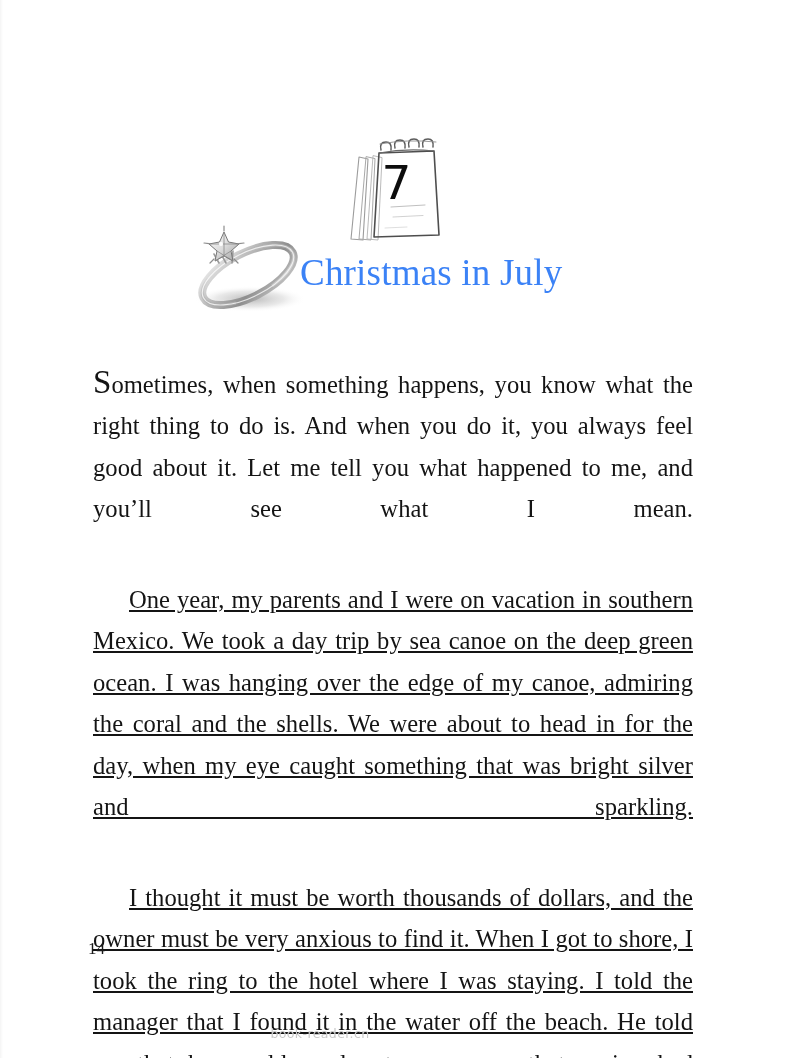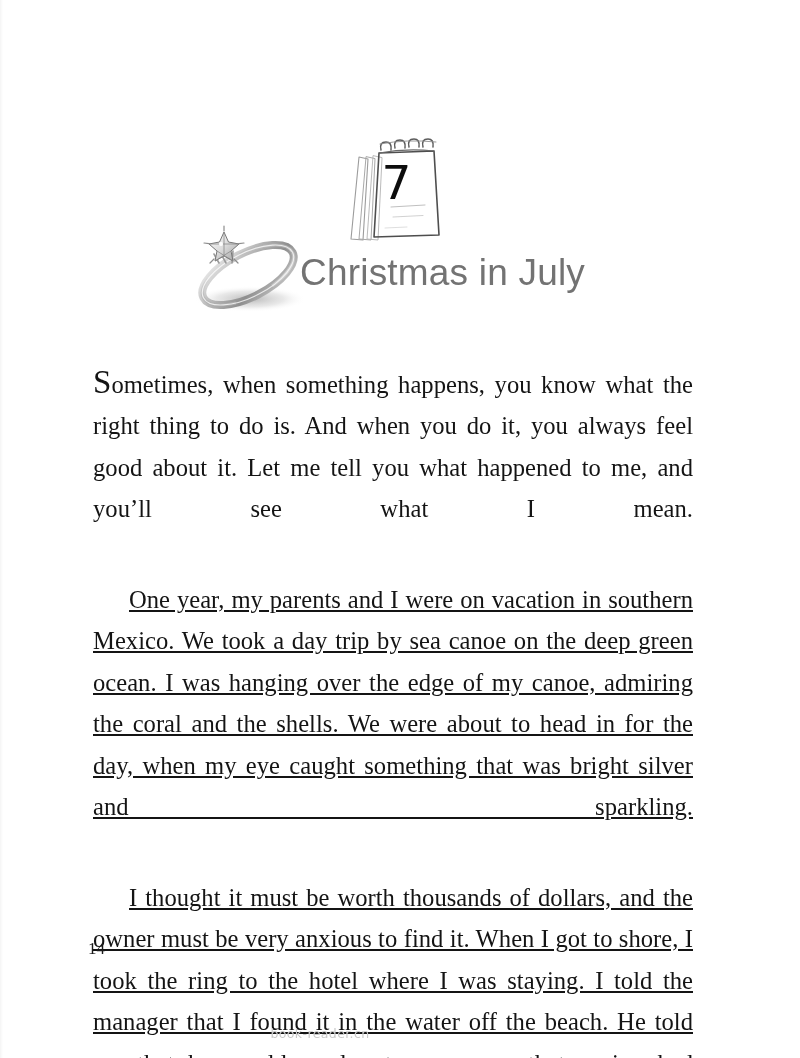--- a/index.html
+++ b/index.html
@@ -71,25 +71,25 @@
     width: 136px;
     height: 100px;
   }
   .ring-art svg { display: block; width: 136px; height: 100px; }
 
   
   .chapter-title {
     position: absolute;
     left: 300px;
     top: 253px;
-    font-family: Liberation Sans, sans-serif;
+    font-family: Liberation Serif, serif;
     font-size: 37px;
     font-weight: 400;
     line-height: 1.1;
-    color: #737373;
+    color: #3b82f6;
     letter-spacing: 0.2px;
     white-space: nowrap;
   }
 
   
   .body-text {
     position: absolute;
     left: 85px;
     top: 356px;
     width: 616px;

